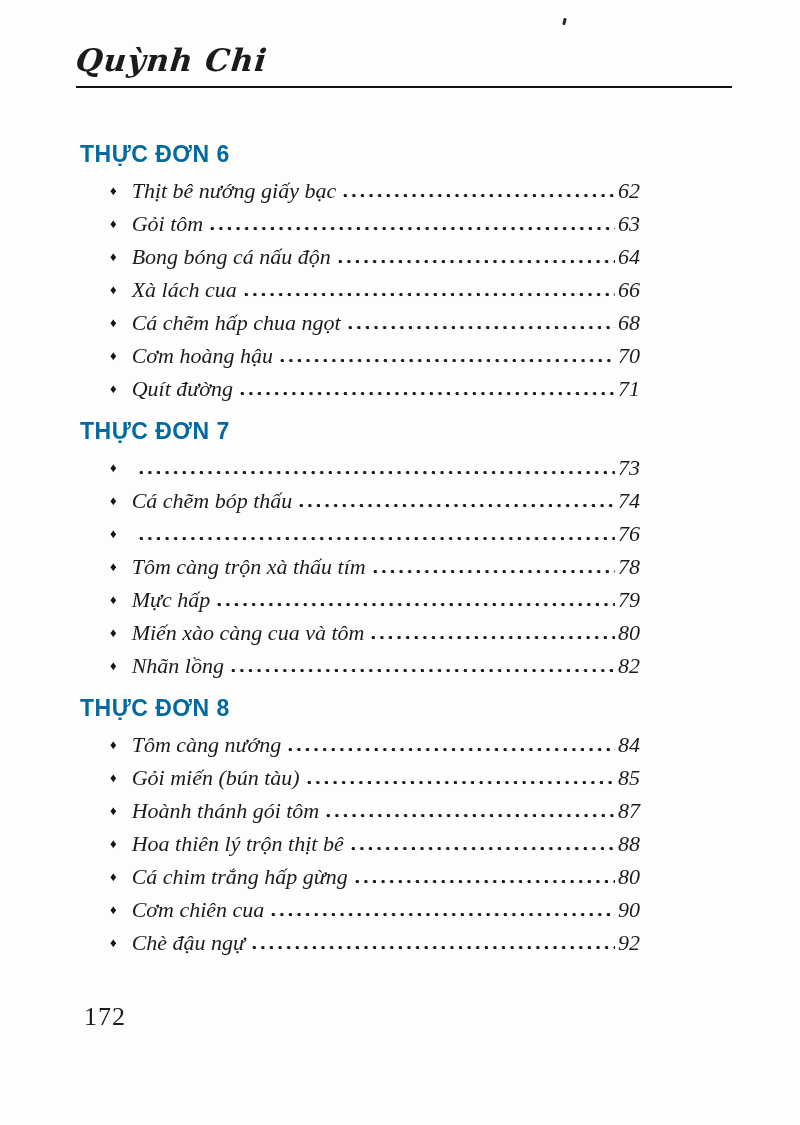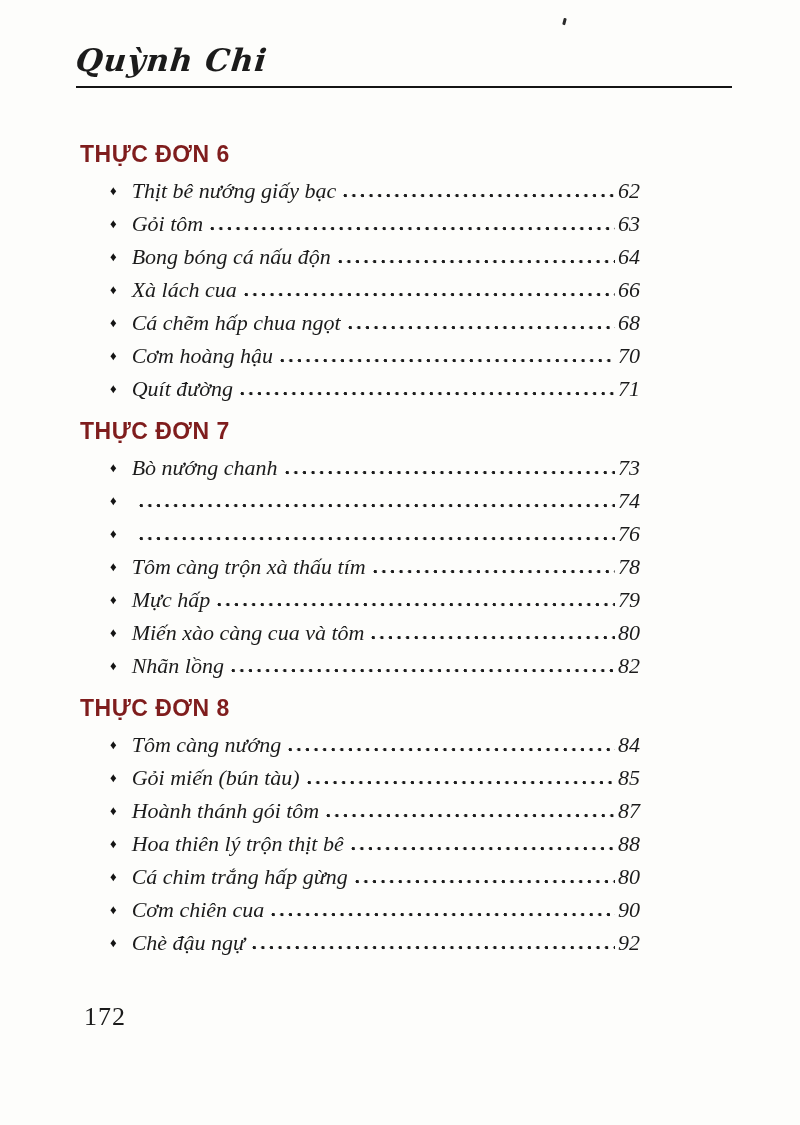--- a/index.html
+++ b/index.html
@@ -43,21 +43,21 @@
     border-radius: 1px;
   }
 
   
   .toc { position: absolute; top: 128px; left: 80px; width: 560px; }
   .section-title {
     font-family: "Liberation Sans", "DejaVu Sans", sans-serif;
     font-weight: 700;
     font-size: 23px;
     letter-spacing: 0.5px;
-    color: #7f1d1d;
+    color: #0369a1;
     line-height: 28px;
     margin: 12px 0 6px 0;
   }
   .toc-item {
     display: flex;
     align-items: baseline;
     margin-left: 30px;
     font-style: italic;
     font-size: 22px;
     line-height: 33px;
@@ -150,26 +150,26 @@
       <span class="bullet">♦</span>
       <span class="label">Quít đường</span>
       <span class="dots"></span>
       <span class="pagenum">71</span>
     </div>
 
     <div class="section-title">THỰC ĐƠN 7</div>
 
     <div class="toc-item">
       <span class="bullet">♦</span>
-      <span class="label">Bò nướng chanh</span>
       <span class="dots"></span>
       <span class="pagenum">73</span>
     </div>
     <div class="toc-item">
       <span class="bullet">♦</span>
+      <span class="label">Cá chẽm bóp thấu</span>
       <span class="dots"></span>
       <span class="pagenum">74</span>
     </div>
     <div class="toc-item">
       <span class="bullet">♦</span>
       <span class="dots"></span>
       <span class="pagenum">76</span>
     </div>
     <div class="toc-item">
       <span class="bullet">♦</span>

